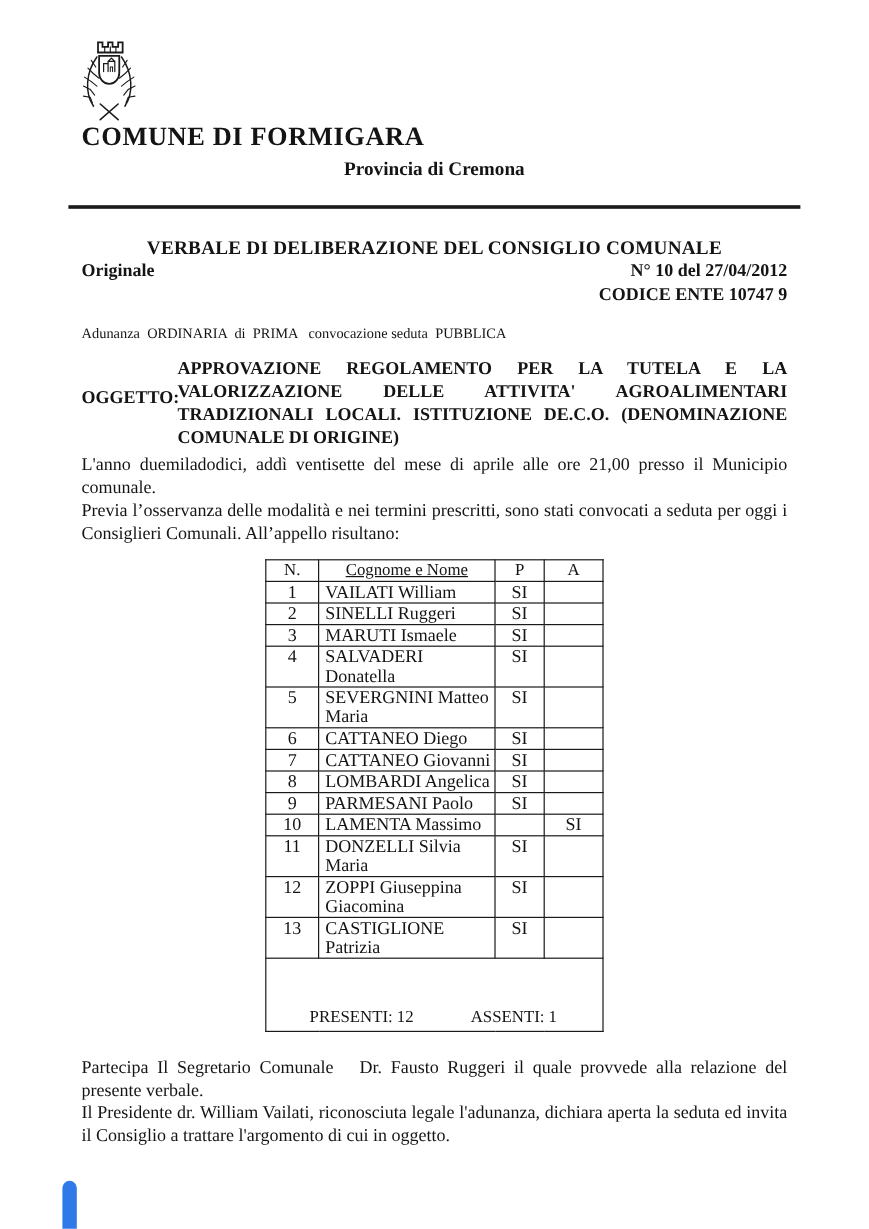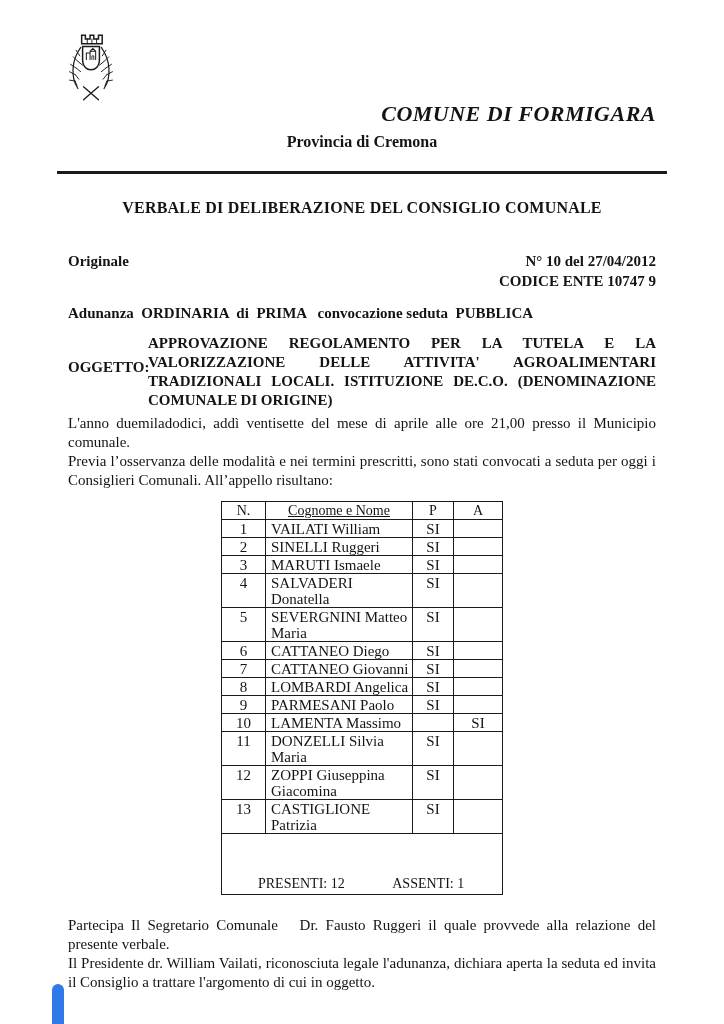--- a/index.html
+++ b/index.html
@@ -18,25 +18,24 @@
     background: #ffffff;
   }
   .crest {
     position: absolute;
     left: 63px; top: 30px;
     width: 56px; height: 76px;
   }
   .crest svg { width: 100%; height: 100%; }
   .municipality {
     padding-top: 102px;
-    text-align: right;
+    text-align: left;
     font-size: 22px; font-weight: bold;
     line-height: 23px;
     letter-spacing: 0.5px;
-    font-style: italic;
   }
   .province {
     margin-top: 9px;
     text-align: center;
     font-size: 16px; font-weight: bold;
     line-height: 16px;
   }
   .rule {
     margin-top: 21px;
     margin-left: -11px; margin-right: -11px;
@@ -44,31 +43,30 @@
     background: #1a1a1a;
   }
   .doc-title {
     margin-top: 26px;
     text-align: center;
     font-size: 16px; font-weight: bold;
     line-height: 16px;
     letter-spacing: 0.2px;
   }
   .meta-row {
-    margin-top: 35px;
     display: flex;
     justify-content: space-between;
     align-items: flex-start;
     font-size: 15px; font-weight: bold;
     line-height: 20px;
   }
   .meta-right { text-align: right; }
   .session {
     margin-top: 14px;
-    font-size: 15px; font-weight: bold;
+    font-size: 12px; font-weight: normal;
     line-height: 16px;
     white-space: pre-wrap;
   }
   .subject-row {
     margin-top: 13px;
     display: flex;
     font-size: 15px; font-weight: bold;
     line-height: 19px;
   }
   .subject-label { width: 80px; flex: 0 0 80px; margin-top: 24px; }

